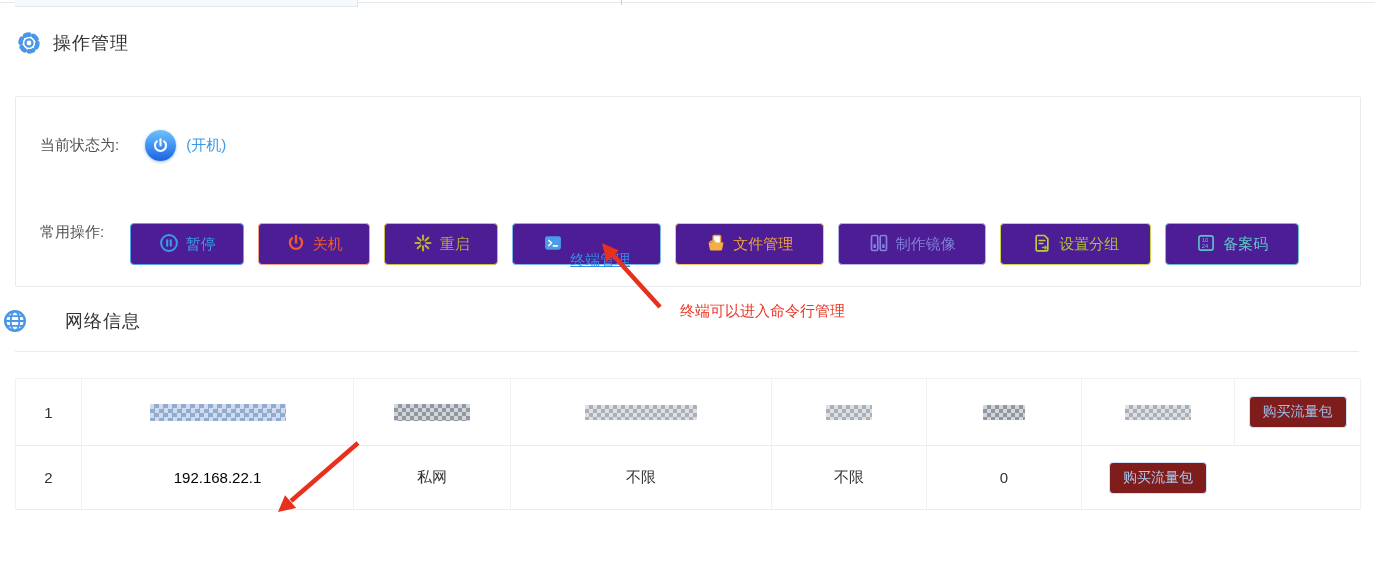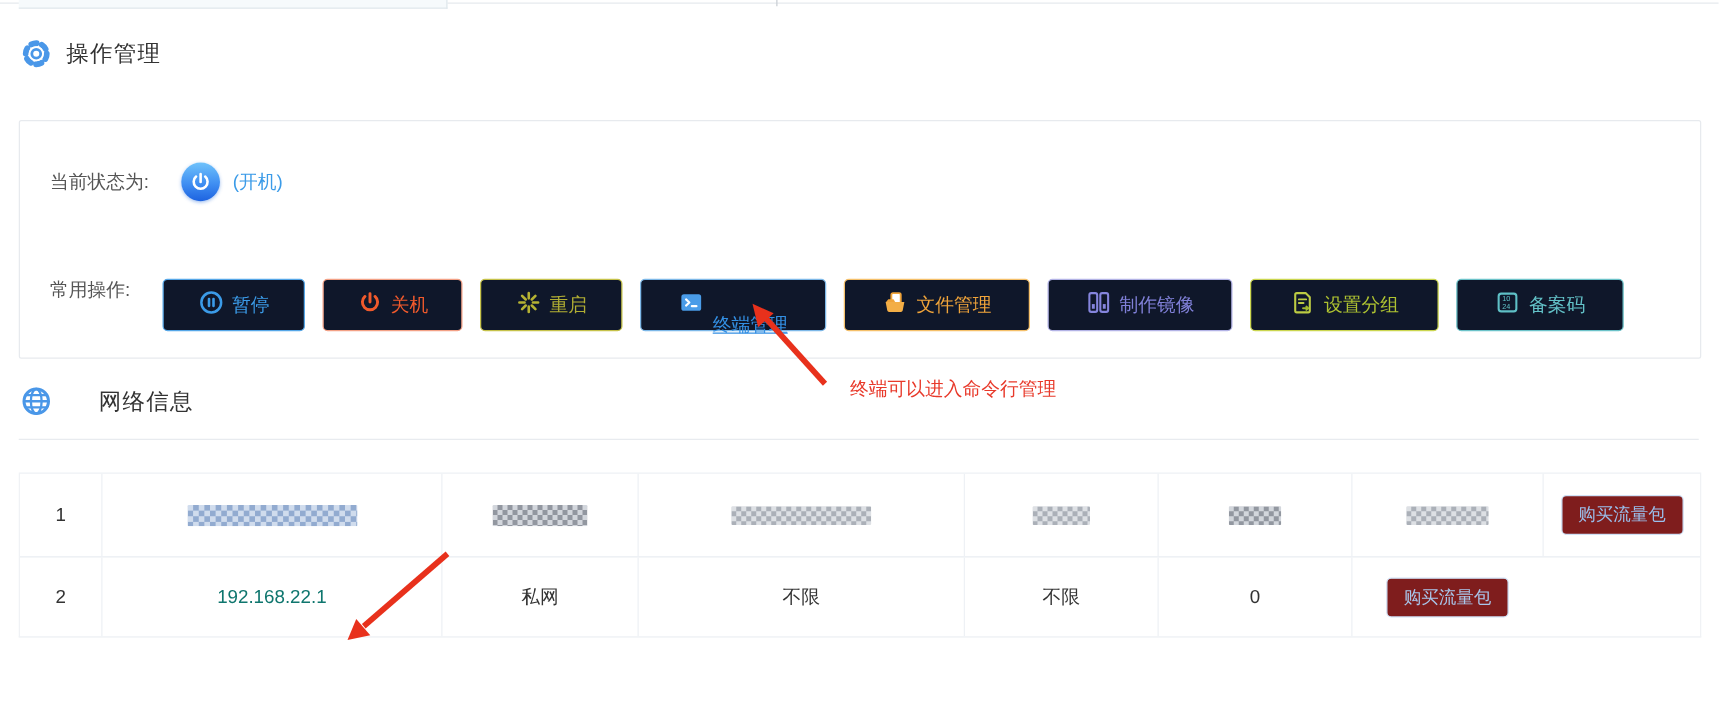--- a/index.html
+++ b/index.html
@@ -22,21 +22,21 @@
   .panel{left:15px;top:96px;width:1344px;height:189px;border:1px solid #e7eaee;border-radius:2px;background:#fff;}
   .row-label{font-size:15px;color:#555;}
   .status-row{left:40px;top:130px;display:flex;align-items:center;}
   .power-badge{width:31px;height:31px;border-radius:50%;
      background:linear-gradient(180deg,#6fc2fb 0%,#3f8ef2 55%,#1d63e0 100%);
      display:flex;align-items:center;justify-content:center;
      box-shadow:0 1px 3px rgba(40,110,220,.45);}
   .status-on{font-size:15px;color:#3b9be8;margin-left:10px;}
 
   .actions-row{left:40px;top:223px;display:flex;align-items:flex-start;}
-  .btn{height:38px;border:1px solid;border-radius:4px;background:#0f172a;
+  .btn{height:38px;border:1px solid;border-radius:4px;background:#4c1d95;
        display:inline-flex;align-items:center;justify-content:center;gap:7px;
        font-size:15px;box-sizing:content-box;cursor:pointer;}
   .btn svg{flex:none;}
   .b-pause   {width:100px;border-color:#56a7e8;color:#3b9be8;}
   .b-power   {width:98px; border-color:#f3a186;color:#f15a2c;}
   .b-restart {width:100px;border-color:#c6c24a;color:#b0ad33;}
   .b-term    {width:135px;border-color:#7db8e8;color:#338fe3;}
   .b-term .lbl{text-decoration:underline;margin-top:32px;}
   .b-file    {width:135px;border-color:#f5c06a;color:#f0a43a;}
   .b-image   {width:134px;border-color:#b3b3e6;color:#8080d8;}
@@ -54,21 +54,21 @@
   .nettable{left:15px;top:378px;width:1344px;border-bottom:1px solid #e9edf2;
             border-left:1px solid #f0f2f5;border-right:1px solid #f0f2f5;}
   .trow{display:grid;grid-template-columns:65px 272px 157px 261px 155px 155px 153px 126px;}
   .thead{background:#f6f8fb;height:60px;}
   .thead .cell{font-size:15px;color:#333;border-left:none;}
   .tbody1{height:66px;border-top:1px solid #eef1f5;}
   .tbody2{height:63px;border-top:1px solid #e9edf2;background:#fff;}
   .cell{display:flex;align-items:center;justify-content:center;font-size:15px;color:#333;}
   .tbody1 .cell,.tbody2 .cell{border-left:1px solid #eef1f5;}
   .tbody1 .cell:first-child,.tbody2 .cell:first-child{border-left:none;}
-  .ip-link{color:#0f766e;cursor:pointer;}
+  .ip-link{color:#000000;cursor:pointer;}
   .buy-btn{border:1px solid #cfe1f6;border-radius:4px;background:#7f1d1d;
            color:#9abfec;font-size:14px;padding:6px 13px;cursor:pointer;}
   .tbody2 .buy-btn{color:#a9c7ec;}
 
   
   .mosaic{display:inline-block;border-radius:1px;opacity:.9;}
   .m-blue{background:repeating-conic-gradient(#87a3cc 0% 25%,#ccd9ec 0% 50%) 0 0/9px 9px;}
   .m-dark{background:repeating-conic-gradient(#878c96 0% 25%,#ced2d9 0% 50%) 0 0/8px 8px;}
   .m-gray{background:repeating-conic-gradient(#a2a8b1 0% 25%,#dadde2 0% 50%) 0 0/8px 8px;}
 
@@ -197,21 +197,21 @@
         <text x="7" y="11" font-size="7" fill="#5fc0c6" font-family="sans-serif">10</text>
         <text x="7" y="18" font-size="7" fill="#5fc0c6" font-family="sans-serif">24</text>
       </svg>
     </span>
     <span class="lbl">备案码</span>
   </button>
 </div>
 
 <div class="abs note-text">终端可以进入命令行管理</div>
 
-<div class="abs sec-head" style="left:15px;top:307px;gap:36px;">
+<div class="abs sec-head" style="left:1px;top:307px;gap:36px;">
   <span class="sec-ico">
     <svg width="28" height="28" viewBox="0 0 30 30" fill="none" stroke="#4a97e8">
       <circle cx="15" cy="15" r="10.5" stroke-width="2.6"></circle>
       <ellipse cx="15" cy="15" rx="4.6" ry="10.5" stroke-width="2"></ellipse>
       <path d="M4.5 15h21M6.2 9.8h17.6M6.2 20.2h17.6" stroke-width="2"></path>
     </svg>
   </span>
   <span class="ttl">网络信息</span>
 </div>
 

